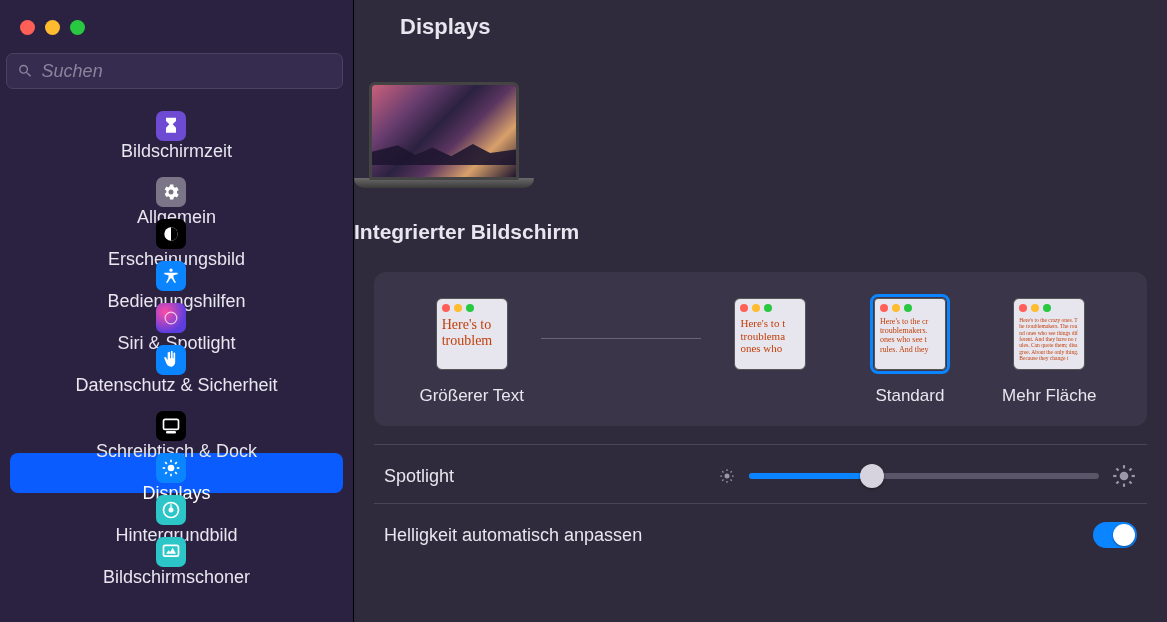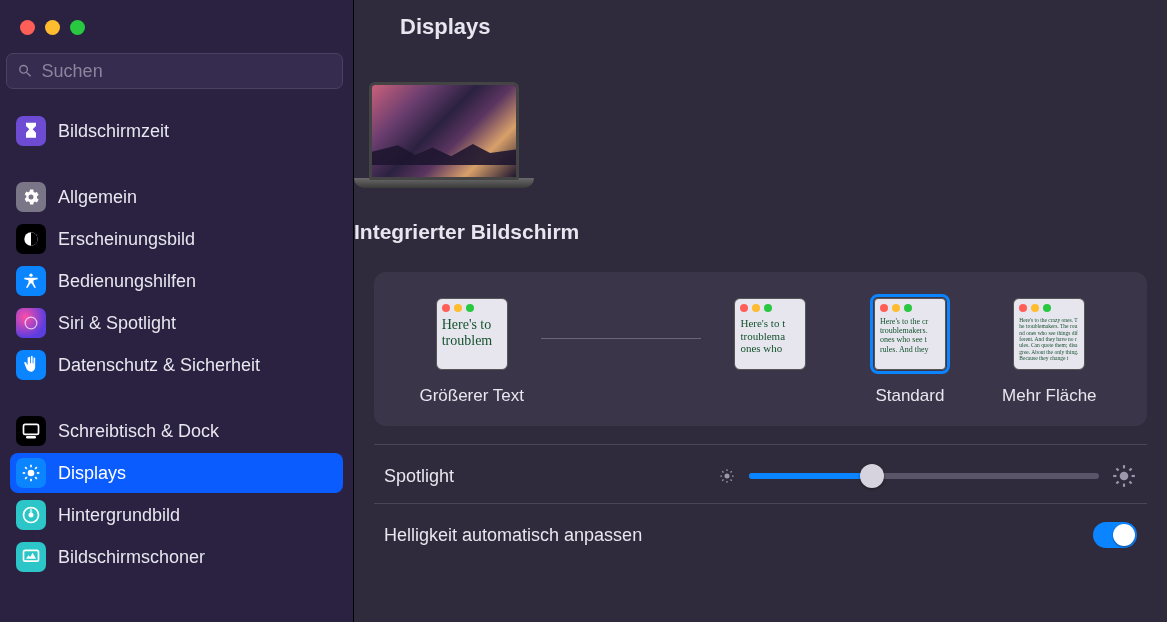--- a/index.html
+++ b/index.html
@@ -45,37 +45,39 @@
       padding: 0 10px;
     }
     .search svg { width: 18px; height: 18px; fill: #8a849c; margin-right: 8px; }
     .search input {
       background: transparent;
       border: none;
       outline: none;
       color: #c9c4d8;
       font-size: 18px;
       width: 100%;
+      font-style: italic;
     }
     .search input::placeholder { color: #8a849c; }
     .nav {
       flex: 1;
       overflow-y: auto;
       padding: 0 10px;
     }
     .nav::-webkit-scrollbar { width: 0; }
     .nav-item {
       display: flex;
       align-items: center;
       height: 40px;
       border-radius: 8px;
       padding: 0 6px;
       margin-bottom: 2px;
       cursor: pointer;
       font-size: 18px;
+      flex-direction: column;
     }
     .nav-item.selected {
       background: #0a5cff;
       color: #fff;
     }
     .nav-icon {
       width: 30px;
       height: 30px;
       border-radius: 7px;
       margin-right: 12px;
@@ -192,21 +194,21 @@
       display: flex;
       gap: 4px;
       padding: 5px 5px 3px;
     }
     .res-tl span { width: 8px; height: 8px; border-radius: 50%; display: block; }
     .res-tl .r { background: #ff5f57; }
     .res-tl .y { background: #febc2e; }
     .res-tl .g { background: #28c840; }
     .res-txt {
       padding: 2px 5px;
-      color: #14532d;
+      color: #c2410c;
       font-family: Georgia, serif;
       line-height: 1.15;
       text-align: left;
       overflow: hidden;
       white-space: nowrap;
     }
     .res-size-1 { font-size: 14px; }
     .res-size-2 { font-size: 11px; }
     .res-size-3 { font-size: 8px; }
     .res-size-4 { font-size: 5.5px; white-space: normal; word-break: break-all; }

